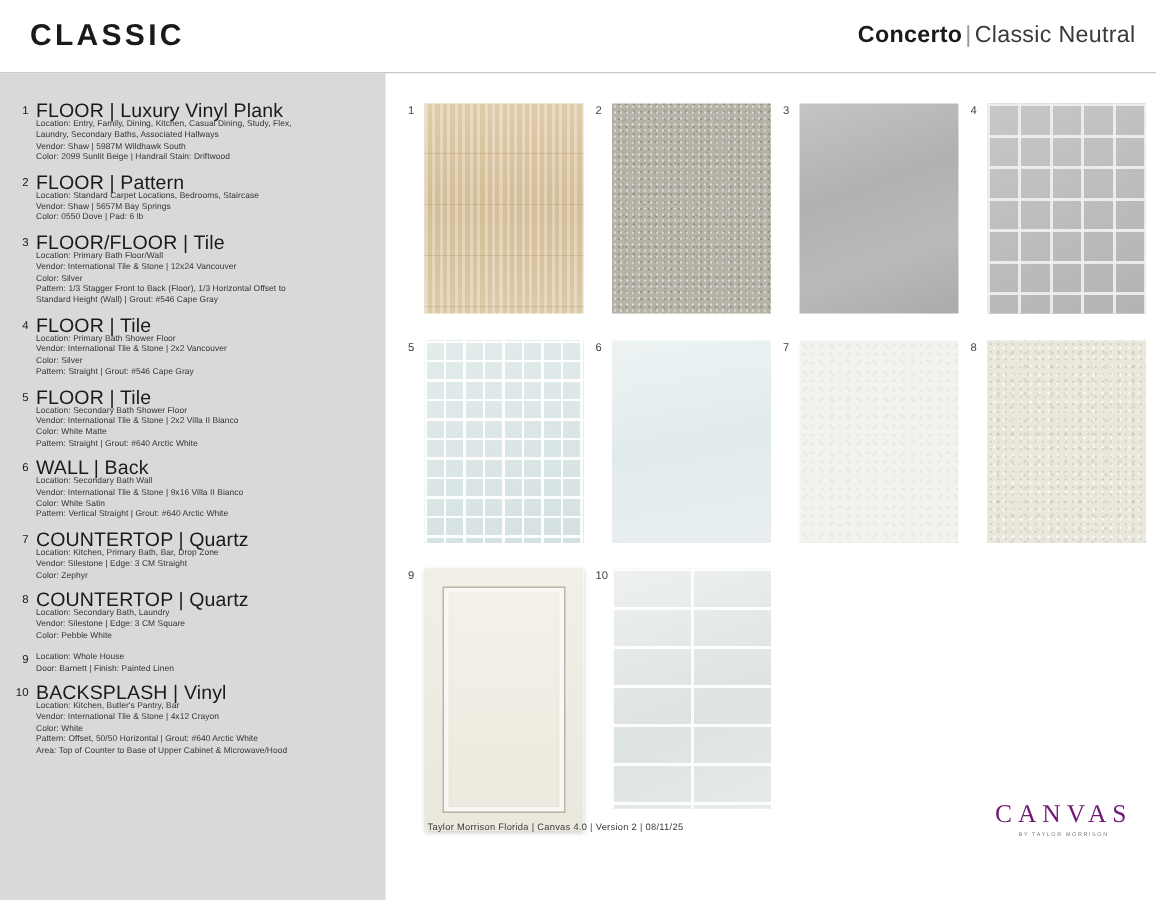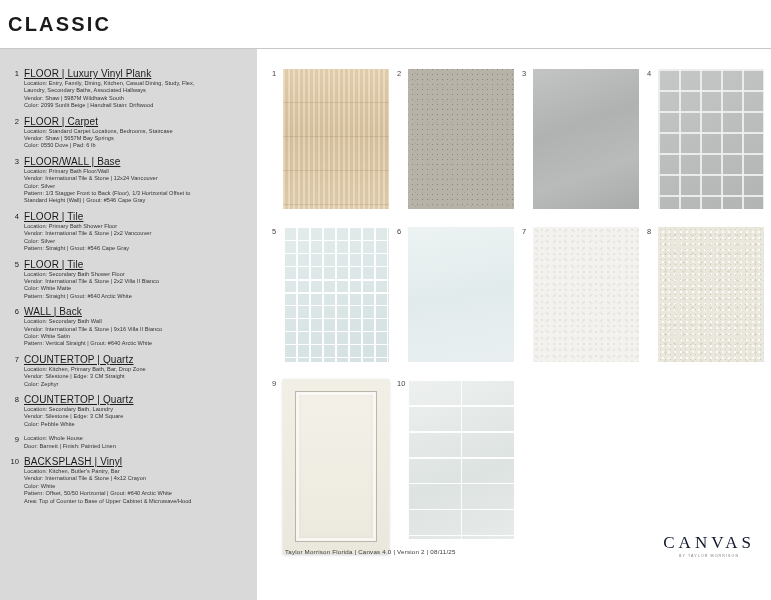--- a/index.html
+++ b/index.html
@@ -18,21 +18,21 @@
 
   
   #header {
     position: absolute;
     left: 0; top: 0;
     width: 771px; height: 48px;
     background: #ffffff;
     display: flex;
     align-items: center;
     justify-content: space-between;
-    padding: 0 14px 0 8px;
+    padding: 0 14px 0 20px;
   }
   #title-left {
     font-size: 20px;
     font-weight: bold;
     letter-spacing: 2.2px;
     color: #1a1a1a;
   }
   #title-right {
     font-size: 15.5px;
     color: #1a1a1a;
@@ -67,26 +67,25 @@
     flex: 0 0 16px;
     text-align: right;
     font-size: 7.6px;
     color: #1a1a1a;
     padding-right: 5px;
     line-height: 10px;
     padding-top: 0px;
   }
   .legend-body { flex: 1 1 auto; }
   .legend-title {
-    font-size: 10px;
+    font-size: 13px;
     color: #1a1a1a;
     line-height: 10px;
     margin-bottom: 1px;
     letter-spacing: 0.1px;
-    text-decoration: underline;
   }
   .legend-line {
     font-size: 5.6px;
     color: #333333;
     line-height: 7.4px;
     letter-spacing: 0.05px;
   }
 
   
   #board {
@@ -117,66 +116,69 @@
   }
   #logo {
     position: absolute;
     right: 16px; top: 533px;
     text-align: center;
   }
   #logo .mark {
     font-family: "Liberation Serif", serif;
     font-size: 17px;
     letter-spacing: 4px;
-    color: #0f172a;
+    color: #701a75;
   }
   #logo .sub {
     font-size: 3.6px;
     letter-spacing: 1.1px;
     color: #7a7a7a;
     margin-top: 1px;
   }
 </style>
 </head>
 <body>
 
 <div id="page">
 
   <div id="header">
     <div id="title-left">CLASSIC</div>
+    <div id="title-right">
+      <span class="bold">Concerto</span><span class="sep">|</span><span class="light">Classic Neutral</span>
+    </div>
   </div>
   <div id="header-rule"></div>
 
   <div id="legend">
 
     <div class="legend-item">
       <div class="legend-num">1</div>
       <div class="legend-body">
         <div class="legend-title">FLOOR | Luxury Vinyl Plank</div>
         <div class="legend-line">Location: Entry, Family, Dining, Kitchen, Casual Dining, Study, Flex,</div>
         <div class="legend-line">Laundry, Secondary Baths, Associated Hallways</div>
         <div class="legend-line">Vendor: Shaw | 5987M Wildhawk South</div>
         <div class="legend-line">Color: 2099 Sunlit Beige | Handrail Stain: Driftwood</div>
       </div>
     </div>
 
     <div class="legend-item">
       <div class="legend-num">2</div>
       <div class="legend-body">
-        <div class="legend-title">FLOOR | Carpet</div>
+        <div class="legend-title">FLOOR | Pattern</div>
         <div class="legend-line">Location: Standard Carpet Locations, Bedrooms, Staircase</div>
         <div class="legend-line">Vendor: Shaw | 5657M Bay Springs</div>
         <div class="legend-line">Color: 0550 Dove | Pad: 6 lb</div>
       </div>
     </div>
 
     <div class="legend-item">
       <div class="legend-num">3</div>
       <div class="legend-body">
-        <div class="legend-title">FLOOR/WALL | Base</div>
+        <div class="legend-title">FLOOR/FLOOR | Tile</div>
         <div class="legend-line">Location: Primary Bath Floor/Wall</div>
         <div class="legend-line">Vendor: International Tile &amp; Stone | 12x24 Vancouver</div>
         <div class="legend-line">Color: Silver</div>
         <div class="legend-line">Pattern: 1/3 Stagger Front to Back (Floor), 1/3 Horizontal Offset to</div>
         <div class="legend-line">Standard Height (Wall) | Grout: #546 Cape Gray</div>
       </div>
     </div>
 
     <div class="legend-item">
       <div class="legend-num">4</div>

